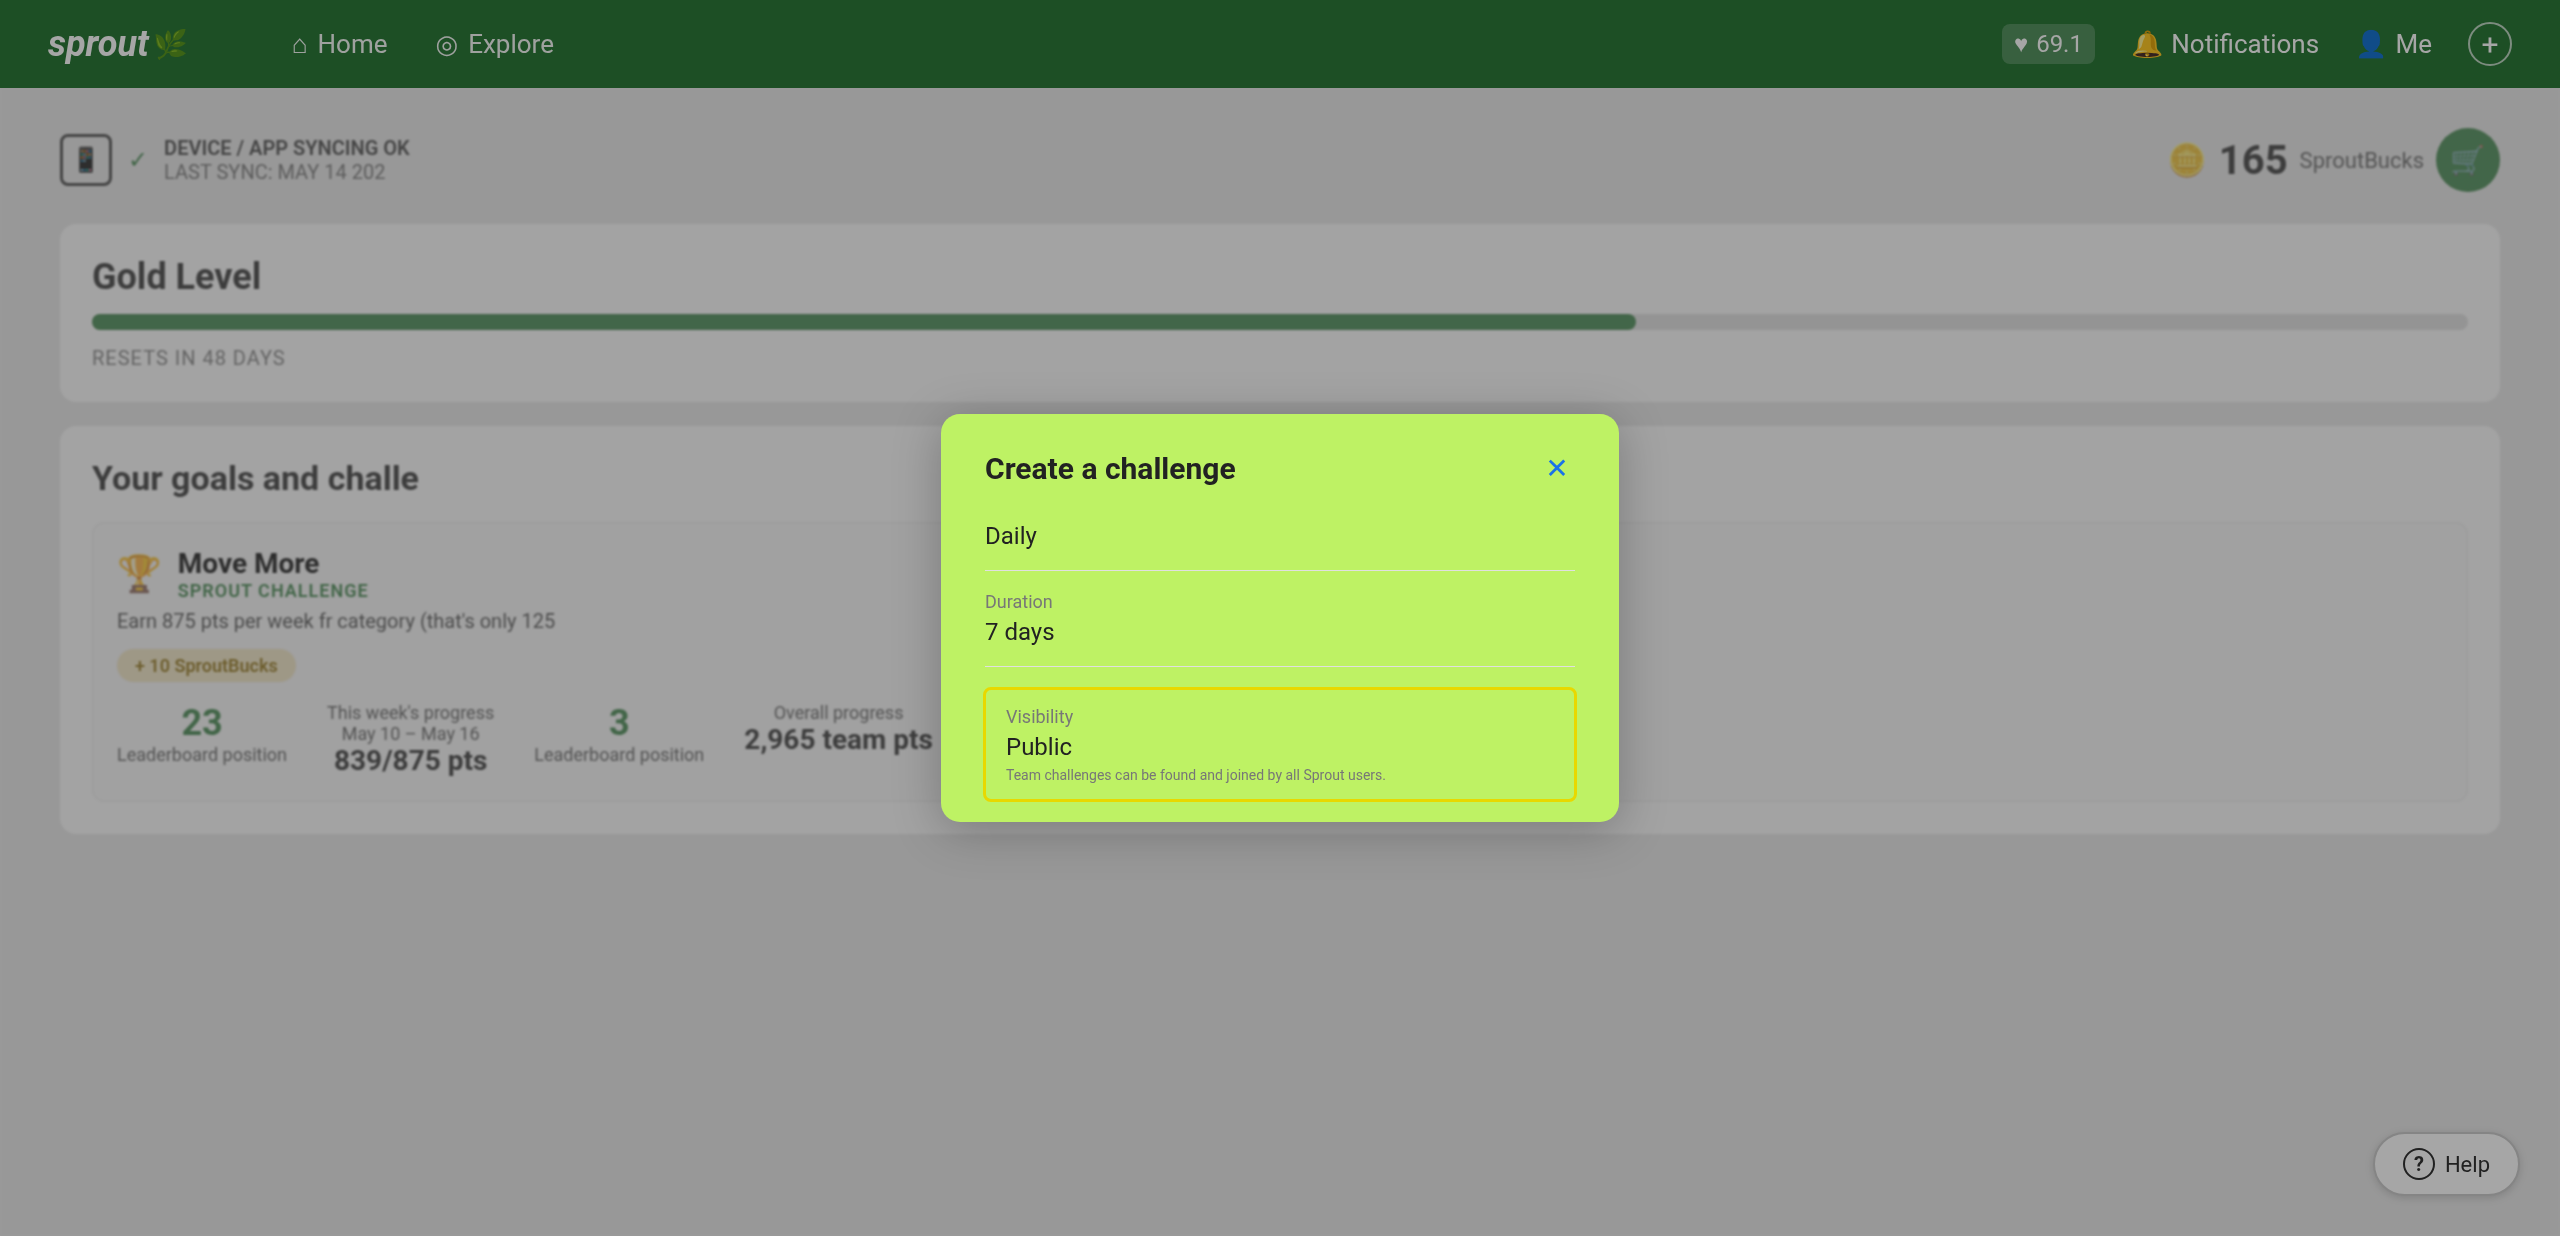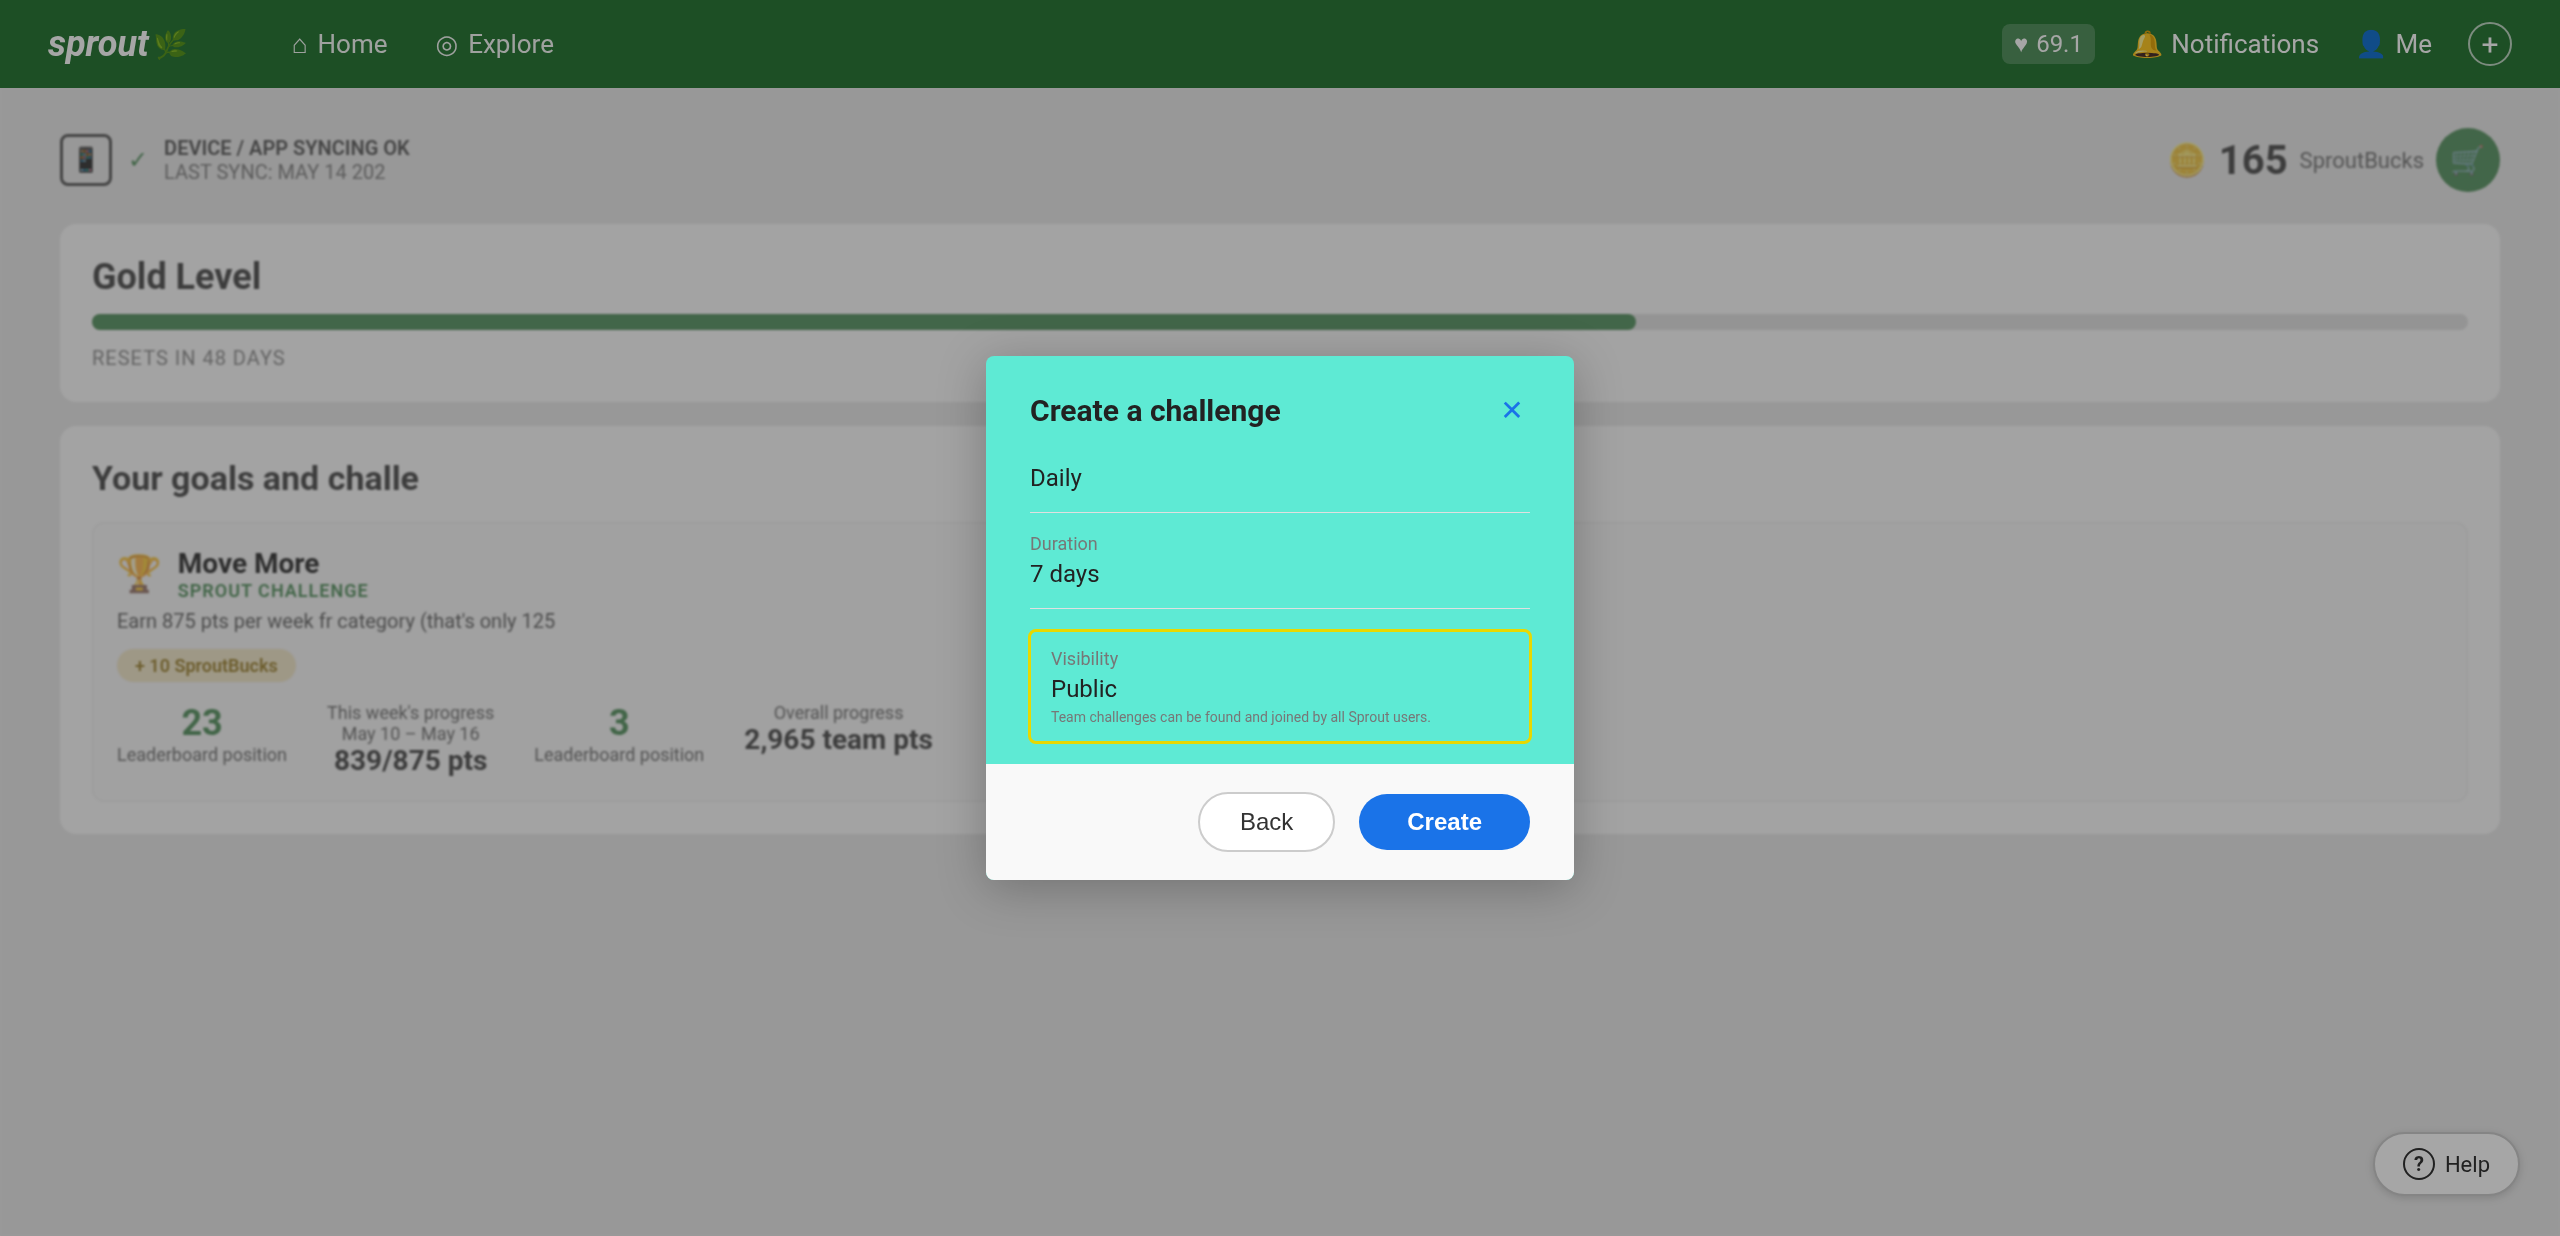--- a/index.html
+++ b/index.html
@@ -282,23 +282,23 @@
       background: rgba(0,0,0,0.35);
       z-index: 10;
     }
 
     
     .modal {
       position: absolute;
       top: 50%;
       left: 50%;
       transform: translate(-50%, -50%);
-      background: #5eead4;
-      border-radius: 8px;
-      width: 588px;
+      background: #bef264;
+      border-radius: 19px;
+      width: 678px;
       max-height: 620px;
       z-index: 20;
       overflow: hidden;
       display: flex;
       flex-direction: column;
       box-shadow: 0 8px 48px rgba(0,0,0,0.25);
     }
     .modal-header {
       padding: 36px 44px 20px;
       display: flex;
@@ -553,24 +553,20 @@
     <div class="field-row">
       <div class="visibility-field">
         <div class="field-label">Visibility</div>
         <div class="field-value">Public</div>
         <div class="field-hint">Team challenges can be found and joined by all Sprout users.</div>
       </div>
     </div>
 
   </div>
 
-  <div class="modal-footer">
-    <button class="btn-back">Back</button>
-    <button class="btn-create">Create</button>
-  </div>
 </div>
 
 <div class="help-button">
   <div class="help-circle">
     <span>?</span>
   </div>
   <span>Help</span>
 </div>
 
 </body></html>

